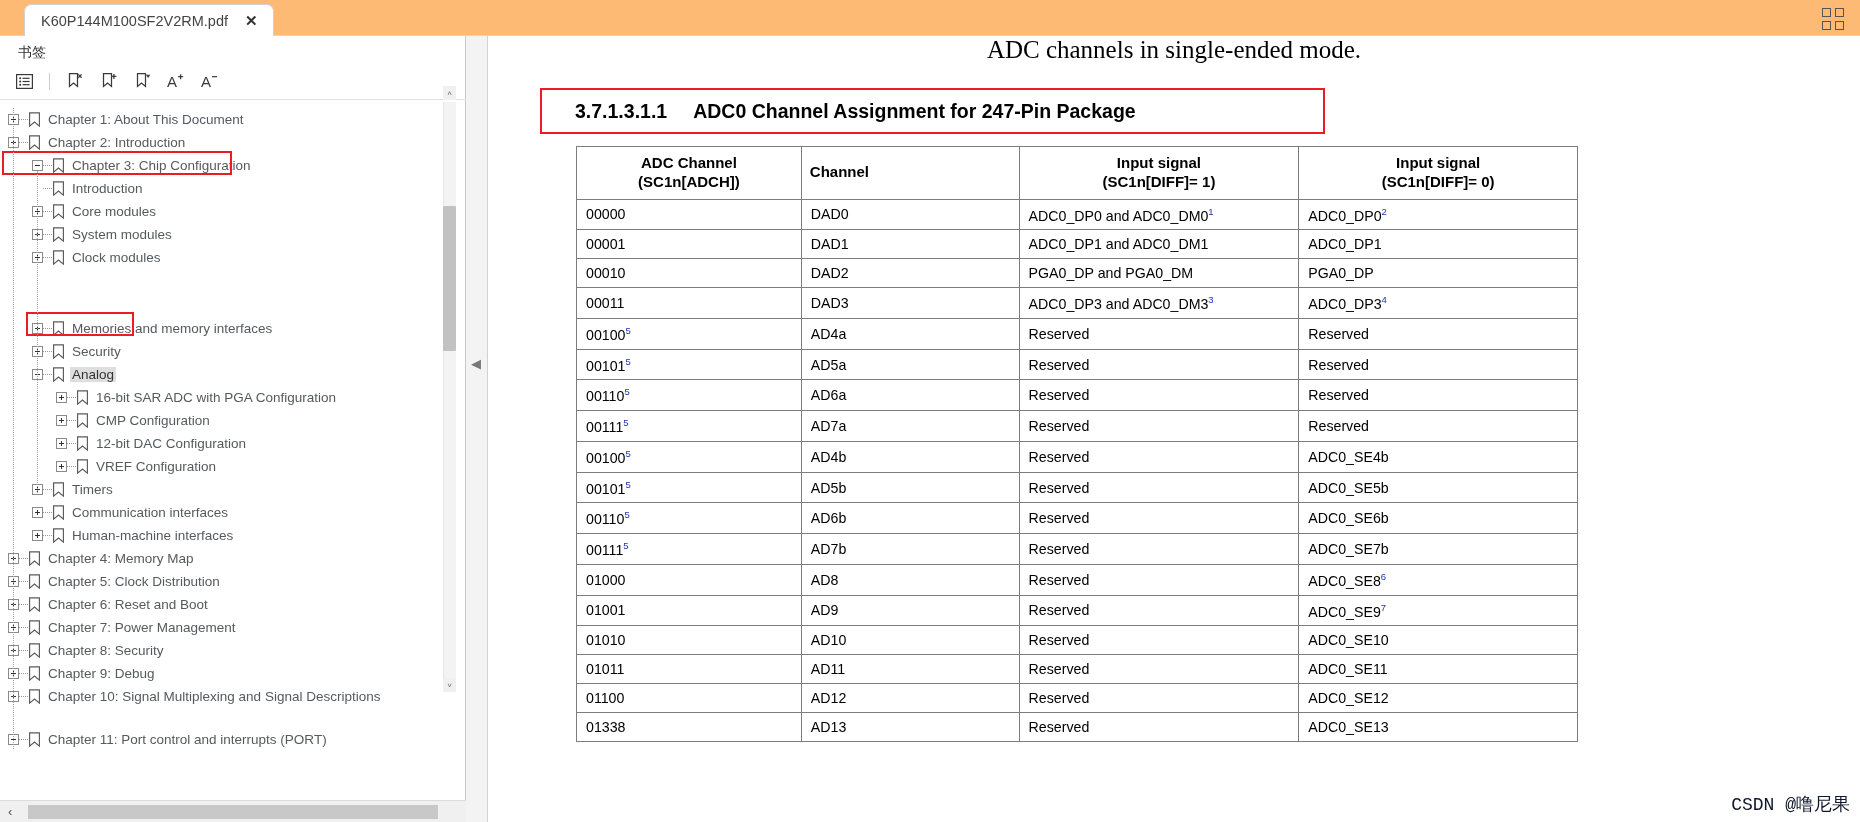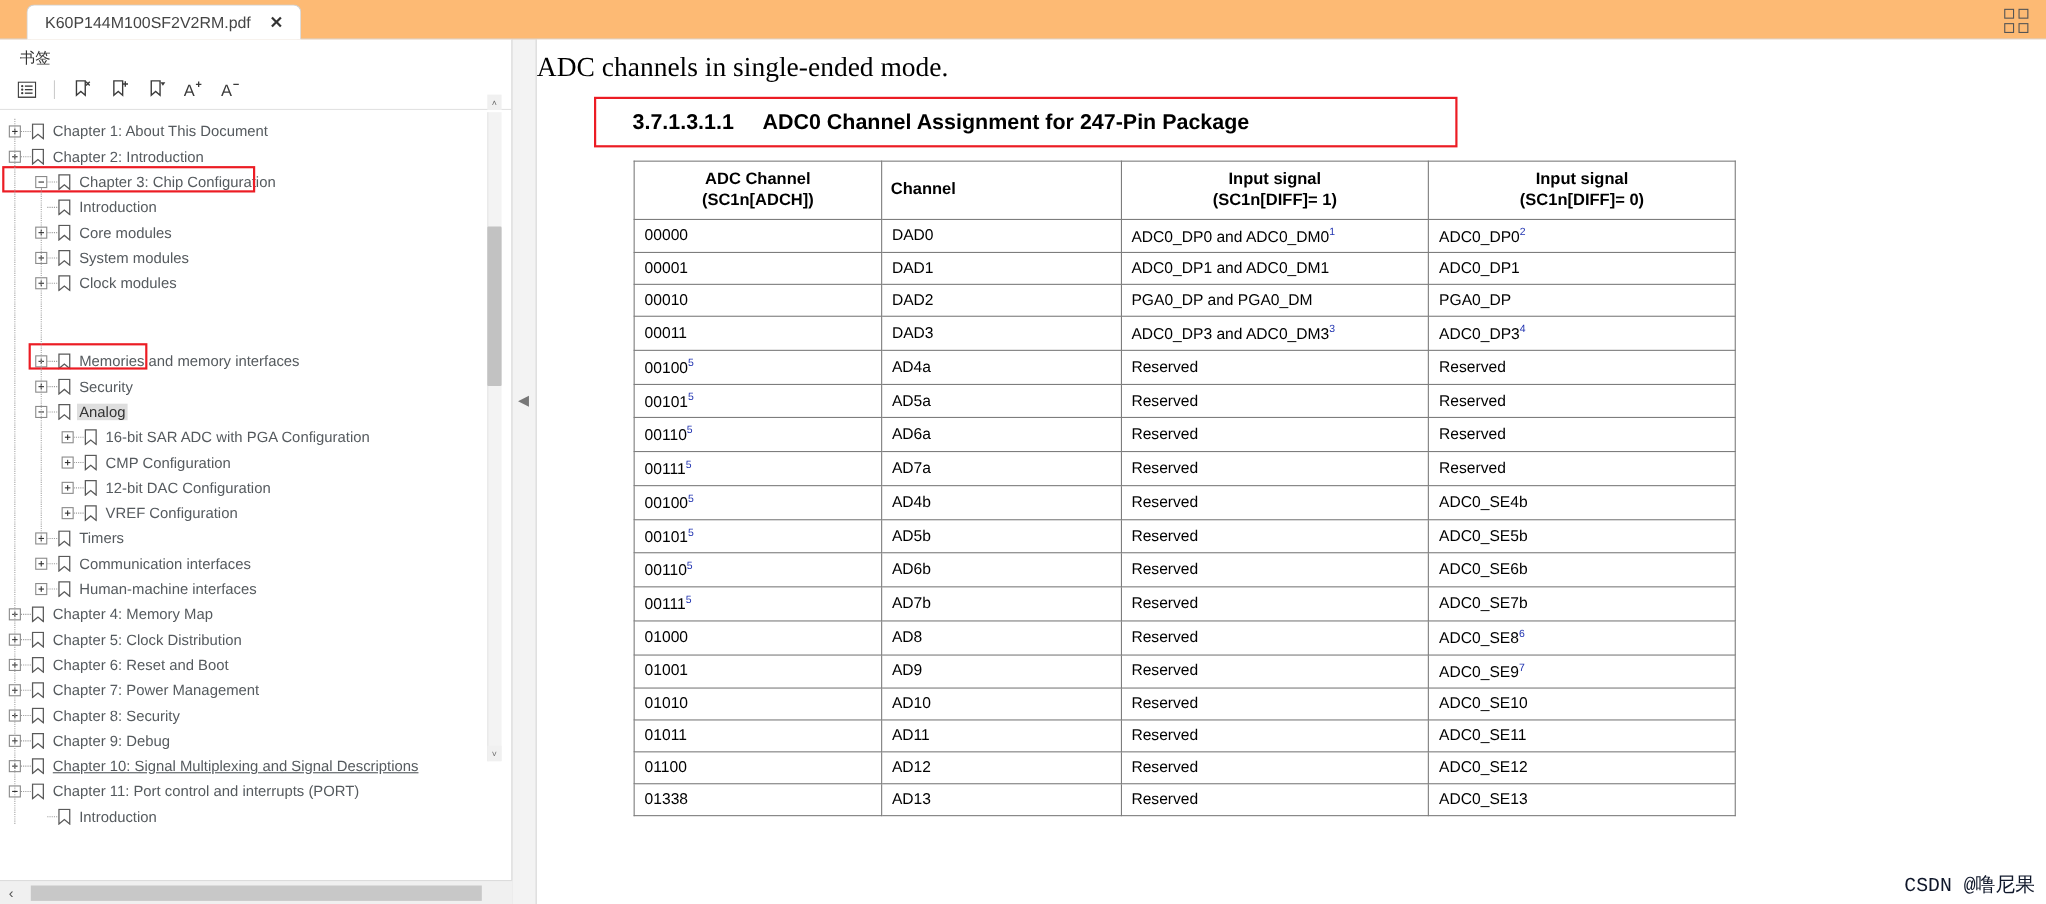--- a/index.html
+++ b/index.html
@@ -147,21 +147,22 @@
   
   .viewer {
     position: absolute; left: 488px; top: 36px; width: 1372px; height: 786px;
     background: #ffffff; overflow: hidden;
   }
   .page {
     position: absolute; left: 0; top: 0; width: 1372px; height: 786px;
     background: #ffffff;
   }
   .intro-line {
-    position: absolute; left: 0; right: 0; top: 12px;
+    position: absolute; left: 0; right: 0; top: 0;
+    text-align: center;
     font-family: "Liberation Serif", serif; font-size: 25px; color: #000;
   }
   .sec-head {
     position: absolute; left: 52px; top: 52px; width: 785px; height: 46px;
     border: 2.5px solid #ec1c24;
     display: flex; align-items: center;
   }
   .sec-num {
     font-size: 19.5px; font-weight: bold; color: #000; margin-left: 33px;
     font-family: "Liberation Sans", sans-serif;
@@ -492,31 +493,31 @@
         <div class="trow" style="padding-left: 8px;">
           <span class="toggle plus"></span>
           <span class="dots"></span>
           <span class="bm">
             <svg width="13" height="15" viewBox="0 0 13 15">
               <path d="M1.6 0.9 h9.8 v13.2 l-4.9 -4.1 l-4.9 4.1 z" fill="#ffffff" stroke="#5a5a5a" stroke-width="1.15"></path>
             </svg>
           </span>
           <span class="tlabel">Chapter 9: Debug</span>
         </div>
-        <div class="trow" style="padding-left: 8px; text-decoration: underline;">
+        <div class="trow" style="padding-left: 8px;">
           <span class="toggle plus"></span>
           <span class="dots"></span>
           <span class="bm">
             <svg width="13" height="15" viewBox="0 0 13 15">
               <path d="M1.6 0.9 h9.8 v13.2 l-4.9 -4.1 l-4.9 4.1 z" fill="#ffffff" stroke="#5a5a5a" stroke-width="1.15"></path>
             </svg>
           </span>
           <span class="tlabel">Chapter 10: Signal Multiplexing and Signal Descriptions</span>
         </div>
-        <div class="trow" style="padding-left: 8px;">
+        <div class="trow" style="padding-left: 8px; margin-top: 20px;">
           <span class="toggle "></span>
           <span class="dots"></span>
           <span class="bm">
             <svg width="13" height="15" viewBox="0 0 13 15">
               <path d="M1.6 0.9 h9.8 v13.2 l-4.9 -4.1 l-4.9 4.1 z" fill="#ffffff" stroke="#5a5a5a" stroke-width="1.15"></path>
             </svg>
           </span>
           <span class="tlabel">Chapter 11: Port control and interrupts (PORT)</span>
         </div>
         <div class="trow" style="padding-left: 32px;">

